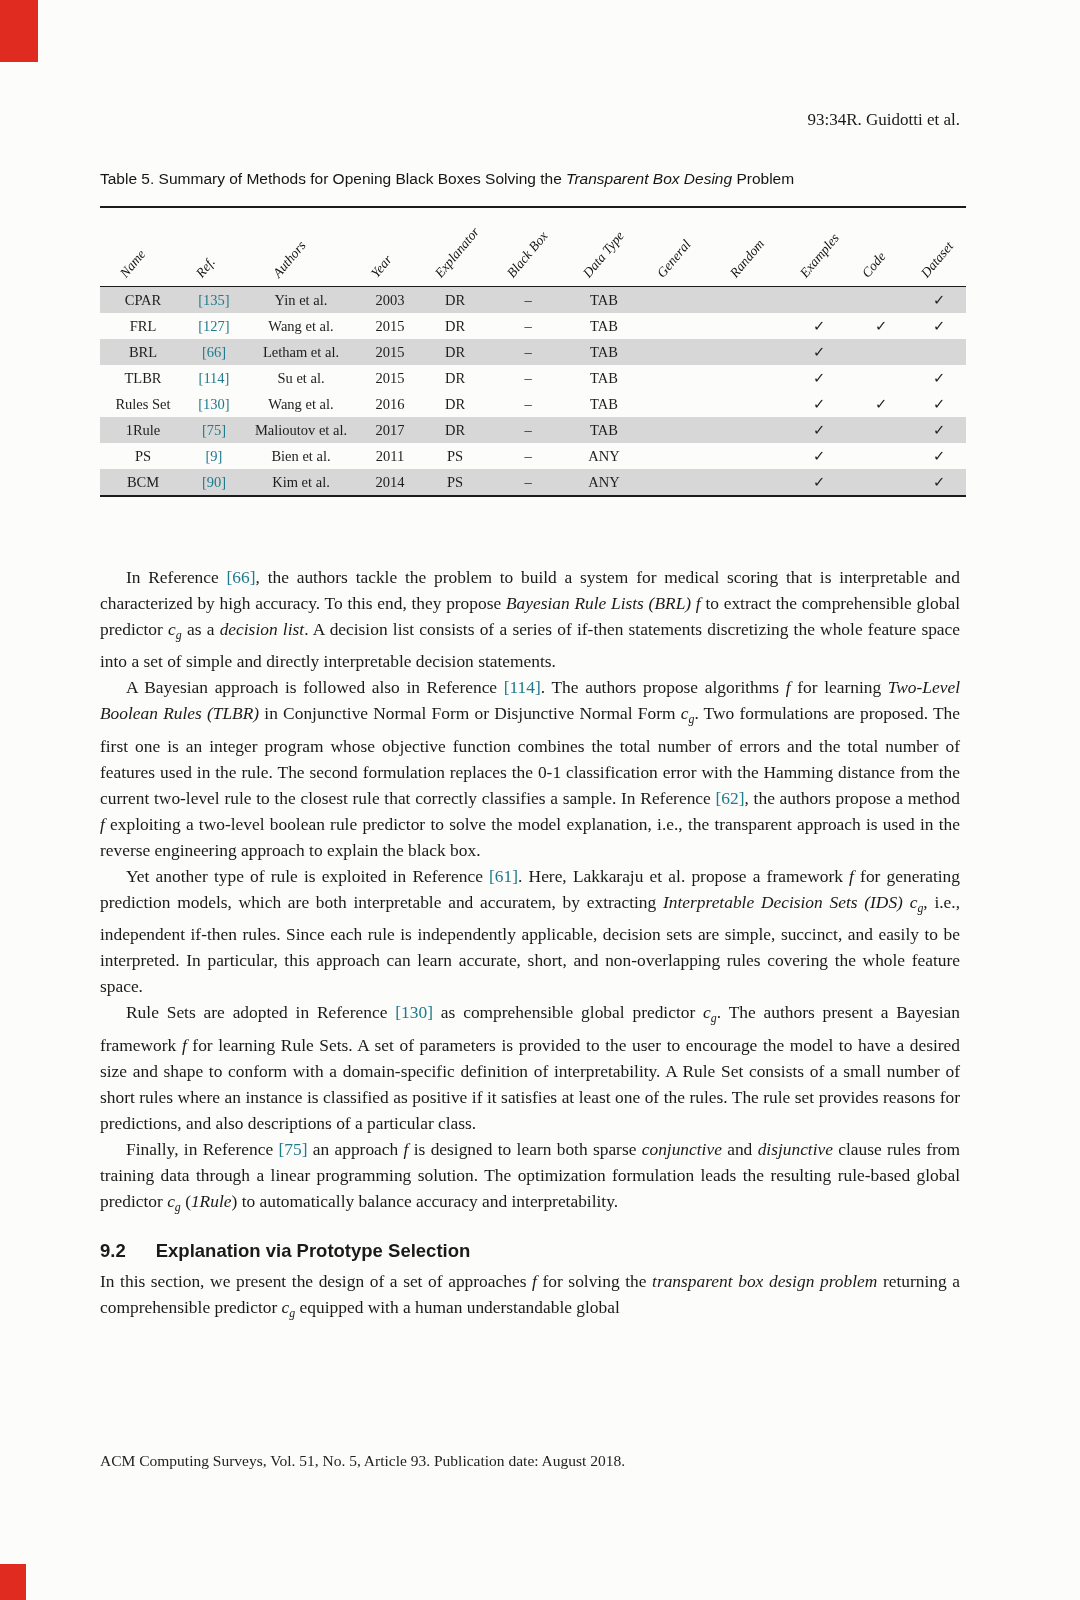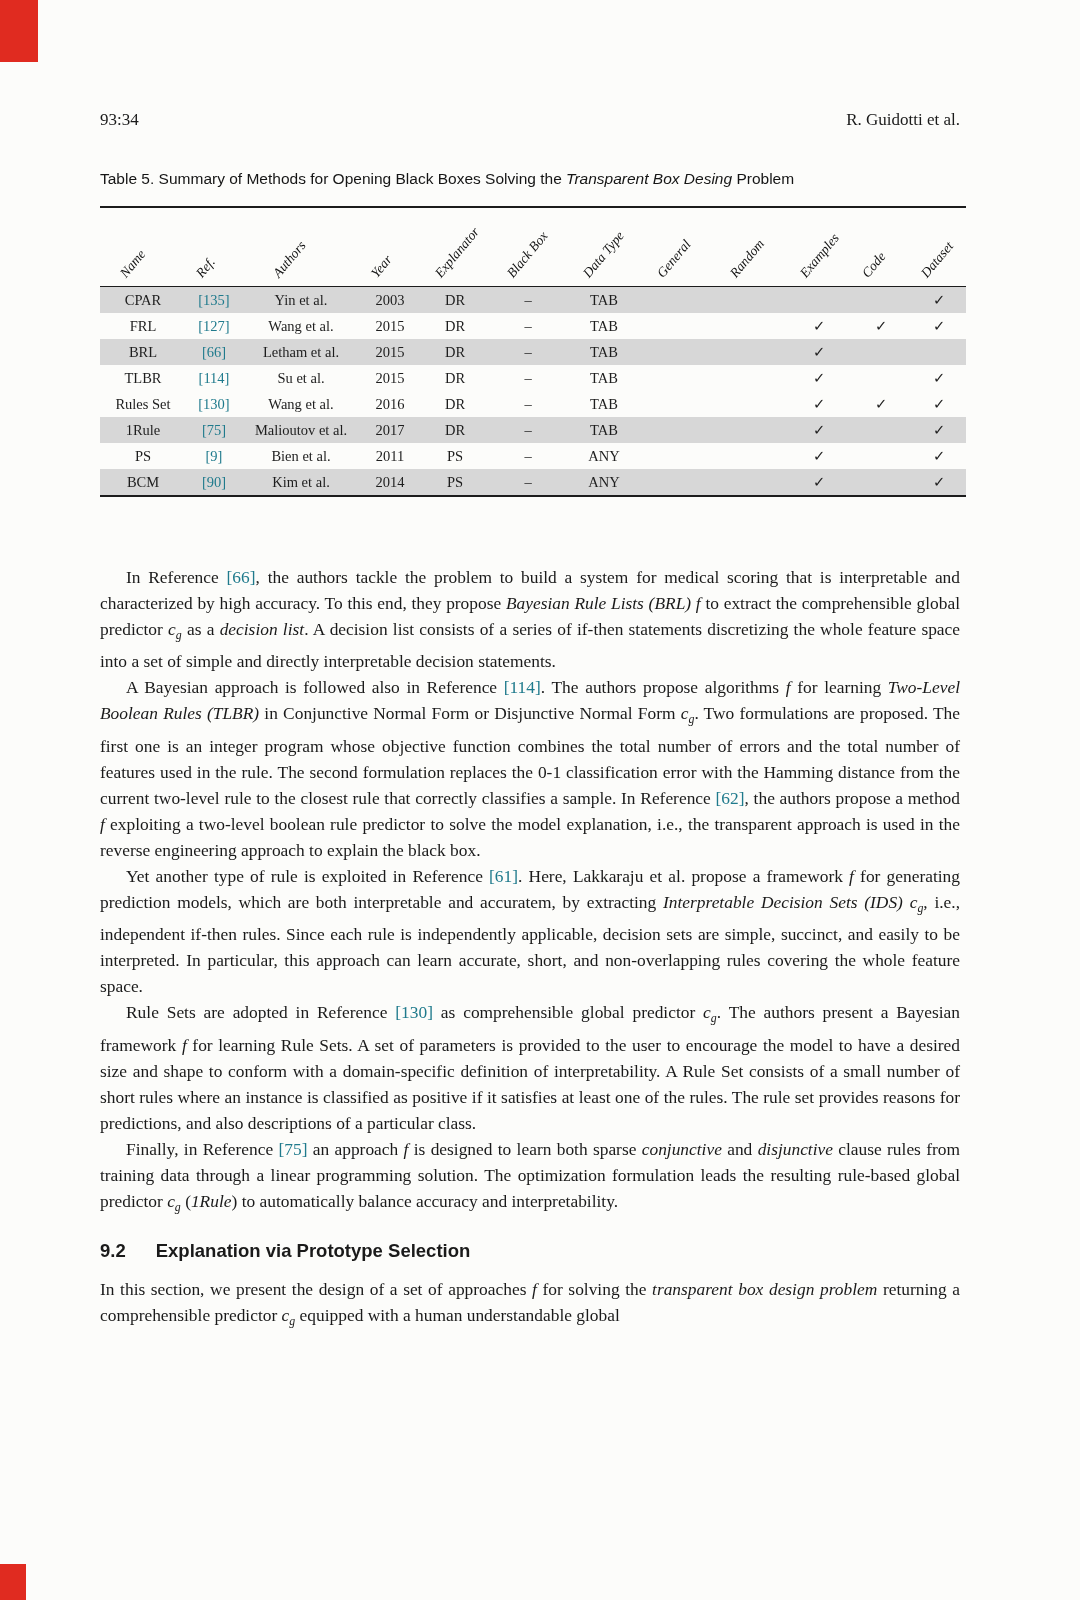--- a/index.html
+++ b/index.html
@@ -16,21 +16,21 @@
     font-family:"Liberation Serif", serif;
     color:var(--ink);
     overflow:hidden;
   }
   .scan-mark{position:absolute;background:var(--red);}
   .scan-top{left:0;top:0;width:38px;height:62px;}
   .scan-bottom{left:0;top:1564px;width:26px;height:36px;}
 
   .running-head{
     position:absolute;top:110px;left:100px;width:860px;
-    display:flex;justify-content:space-between;
+    display:flex;justify-content:flex-end;
     font-size:17px;
   }
 
   .caption{
     position:absolute;top:170px;left:100px;width:860px;
     text-align:left;
     font-family:"Liberation Sans", sans-serif;
     font-size:15.5px;color:#151515;
   }
 
@@ -58,21 +58,21 @@
     position:absolute;top:564px;left:100px;width:860px;
     font-size:17.4px;line-height:26px;text-align:justify;
   }
   .para{margin:0;text-indent:26px;}
   .para.noindent{text-indent:0;}
   .it{font-style:italic;}
   .math{font-style:italic;}
   sub{font-size:68%;}
   span.ref{color:var(--ref);}
   .heading{
-    margin-top:18px;margin-bottom:12px;
+    margin-top:18px;margin-bottom:4px;
     font-family:"Liberation Sans", sans-serif;
     font-weight:bold;font-size:18.5px;
     text-align:left;text-indent:0;
   }
   .heading .num{margin-right:30px;}
   .footer{
     position:absolute;top:1452px;left:100px;width:860px;
     font-size:15.5px;color:#222;
   }
 </style>
@@ -293,14 +293,15 @@
     <p class="para"><span>A Bayesian approach is followed also in Reference </span><span class="ref">[114]</span><span>. The authors propose algorithms </span><span class="math">f</span><span> for learning </span><span class="it">Two-Level Boolean Rules (TLBR) </span><span>in Conjunctive Normal Form or Disjunctive Normal Form </span><span class="math">c</span><sub class="math">g</sub><span>. Two formulations are proposed. The first one is an integer program whose objective function combines the total number of errors and the total number of features used in the rule. The second formulation replaces the 0-1 classification error with the Hamming distance from the current two-level rule to the closest rule that correctly classifies a sample. In Reference </span><span class="ref">[62]</span><span>, the authors propose a method </span><span class="math">f</span><span> exploiting a two-level boolean rule predictor to solve the model explanation, i.e., the transparent approach is used in the reverse engineering approach to explain the black box.</span></p>
     <p class="para"><span>Yet another type of rule is exploited in Reference </span><span class="ref">[61]</span><span>. Here, Lakkaraju et al. propose a framework </span><span class="math">f</span><span> for generating prediction models, which are both interpretable and accuratem, by extracting </span><span class="it">Interpretable Decision Sets (IDS) </span><span class="math">c</span><sub class="math">g</sub><span>, i.e., independent if-then rules. Since each rule is independently applicable, decision sets are simple, succinct, and easily to be interpreted. In particular, this approach can learn accurate, short, and non-overlapping rules covering the whole feature space.</span></p>
     <p class="para"><span>Rule Sets are adopted in Reference </span><span class="ref">[130]</span><span> as comprehensible global predictor </span><span class="math">c</span><sub class="math">g</sub><span>. The authors present a Bayesian framework </span><span class="math">f</span><span> for learning Rule Sets. A set of parameters is provided to the user to encourage the model to have a desired size and shape to conform with a domain-specific definition of interpretability. A Rule Set consists of a small number of short rules where an instance is classified as positive if it satisfies at least one of the rules. The rule set provides reasons for predictions, and also descriptions of a particular class.</span></p>
     <p class="para"><span>Finally, in Reference </span><span class="ref">[75]</span><span> an approach </span><span class="math">f</span><span> is designed to learn both sparse </span><span class="it">conjunctive</span><span> and </span><span class="it">disjunctive</span><span> clause rules from training data through a linear programming solution. The optimization formulation leads the resulting rule-based global predictor </span><span class="math">c</span><sub class="math">g</sub><span> (</span><span class="it">1Rule</span><span>) to automatically balance accuracy and interpretability.</span></p>
     <p class="heading">
       <span class="num">9.2</span><span>Explanation via Prototype Selection</span>
     </p>
     <p class="para noindent"><span>In this section, we present the design of a set of approaches </span><span class="math">f</span><span> for solving the </span><span class="it">transparent box design problem</span><span> returning a comprehensible predictor </span><span class="math">c</span><sub class="math">g</sub><span> equipped with a human understandable global</span></p>
   </div>
 
+  <div class="footer">ACM Computing Surveys, Vol. 51, No. 5, Article 93. Publication date: August 2018.</div>
 
 </div>
 
 </body></html>

